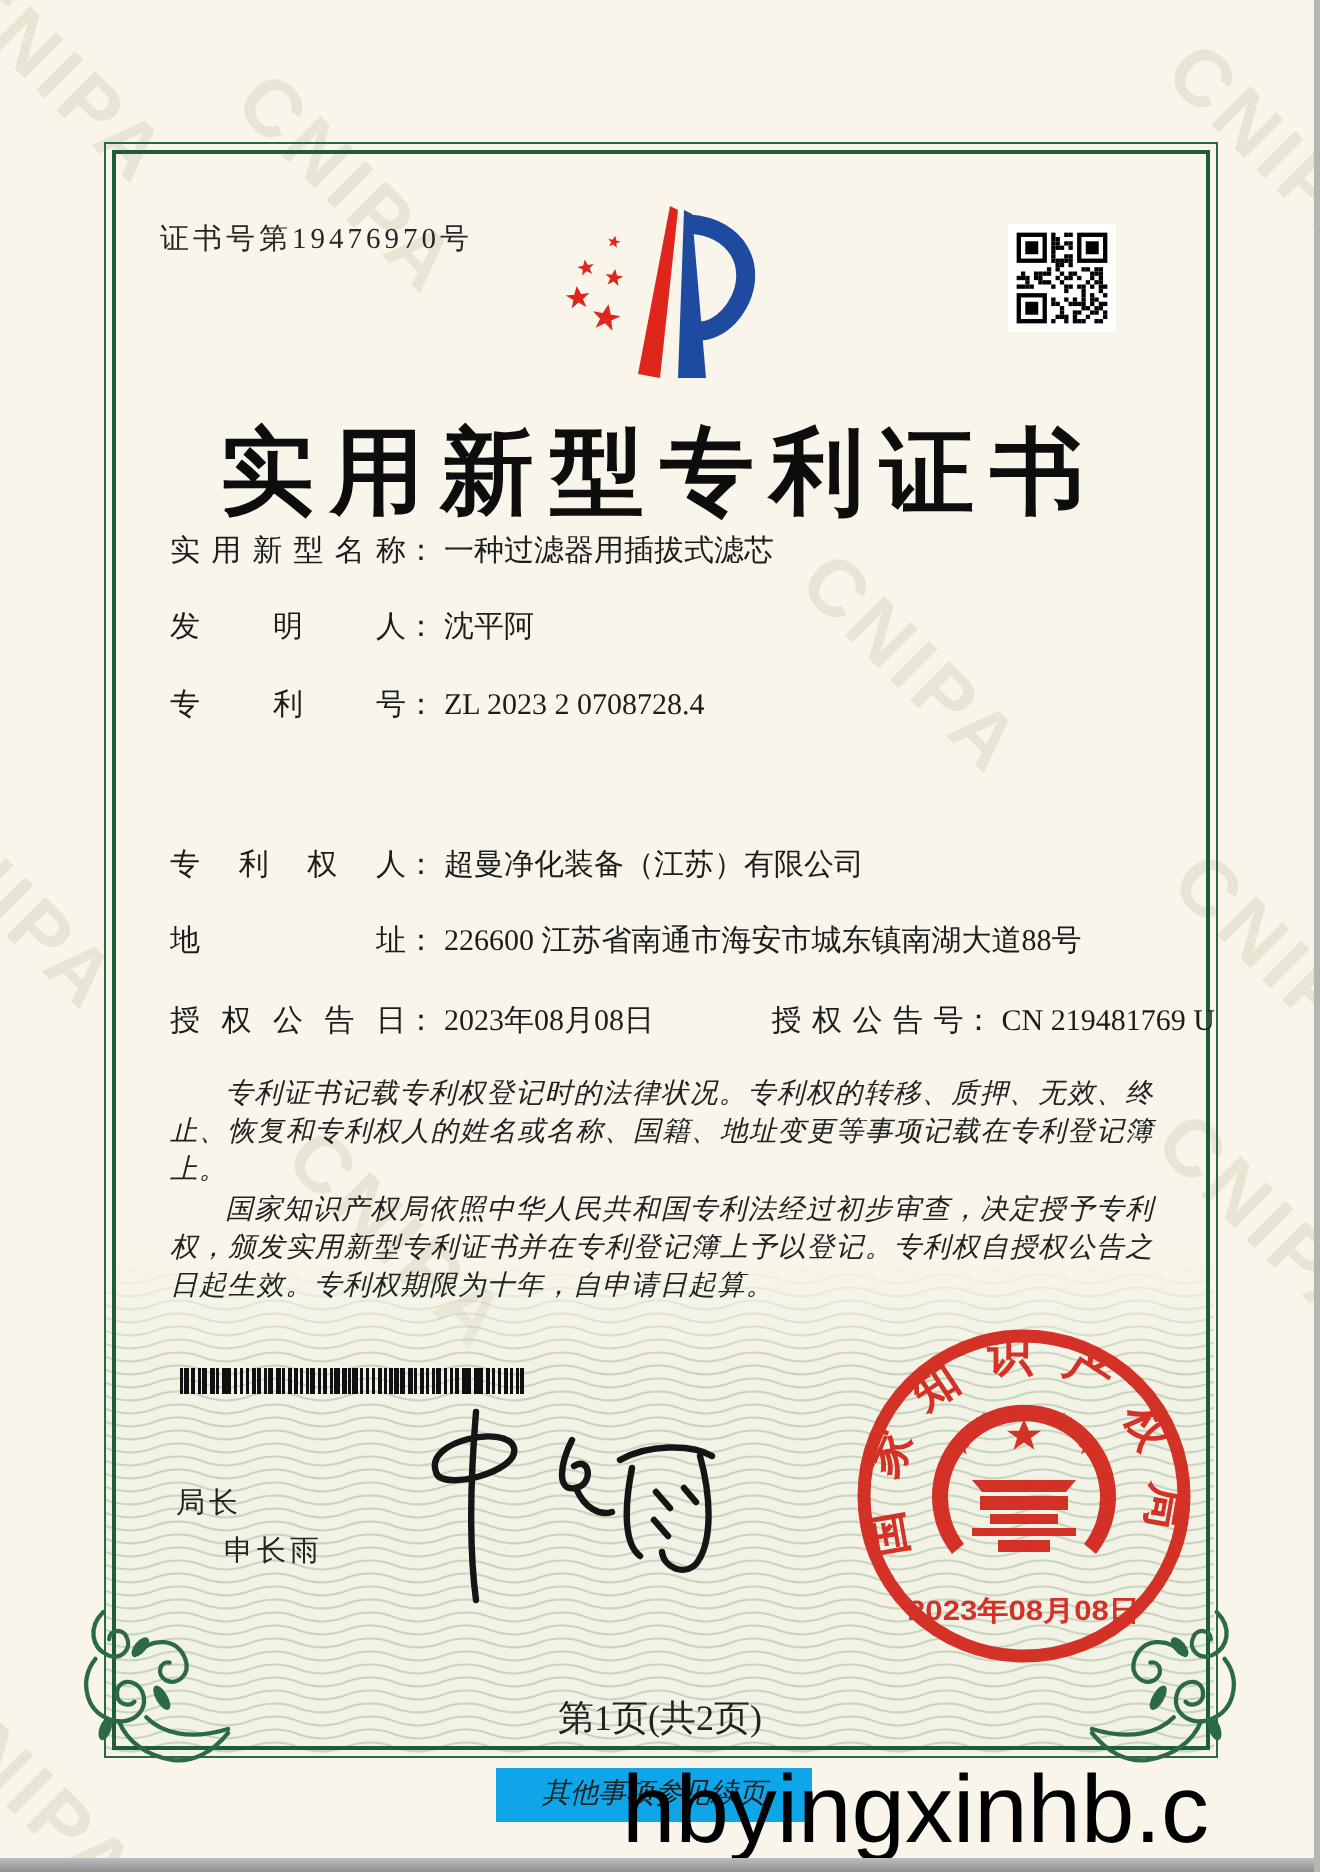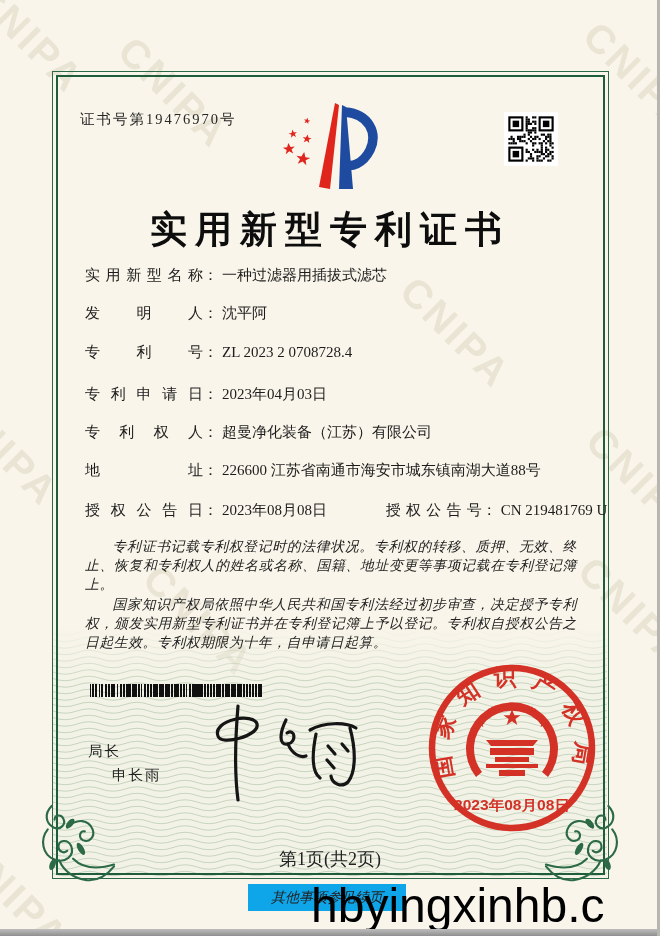--- a/index.html
+++ b/index.html
@@ -27,21 +27,21 @@
   .frame-inner{position:absolute; left:56px; top:75px; width:545px; height:796px;
     border:2.5px solid #1f5c3a; z-index:3;}
   .orn{position:absolute; width:78px; height:82px; z-index:4;}
   .orn.left{left:38px; top:804px;}
   .orn.right{left:544px; top:804px; transform:scaleX(-1);}
   
   .cert-no{position:absolute; left:80px; top:110px; font-size:14.5px; letter-spacing:2px; color:#262626; z-index:5;}
   .logo{position:absolute; left:266px; top:97px; z-index:5;}
   .qr{position:absolute; left:504px; top:112px; width:54px; height:54px; z-index:5;}
   .title{position:absolute; left:0; right:0; top:205px; text-align:center;
-    font-size:37px; font-weight:700; letter-spacing:8px; color:#0d0d0d; z-index:5;}
+    font-size:47px; font-weight:700; letter-spacing:8px; color:#0d0d0d; z-index:5;}
   
   .frow{position:absolute; left:85px; white-space:nowrap; font-size:15px; color:#1c1c1c; z-index:5;}
   .flabel{display:inline-block; width:118px; text-align:justify; text-align-last:justify;}
   .flabel.short{width:96px;margin-left:48px;}
   .fval{margin-left:4px;}
   .fval.fixedw{display:inline-block; width:112px; margin-left:4px;}
   
   .para{position:absolute; left:85px; top:537px; width:492px; z-index:5;
     font-size:13.8px; line-height:19.2px; letter-spacing:.6px; text-align:justify;
     font-style:italic; color:#222;}
@@ -276,23 +276,20 @@
 
   <div class="frow" style="top:266px">
     <span class="flabel">实用新型名称</span><span>：</span><span class="fval">一种过滤器用插拔式滤芯</span>
   </div>
   <div class="frow" style="top:304px">
     <span class="flabel">发明人</span><span>：</span><span class="fval">沈平阿</span>
   </div>
   <div class="frow" style="top:343px">
     <span class="flabel">专利号</span><span>：</span><span class="fval">ZL 2023 2 0708728.4</span>
   </div>
-  <div class="frow" style="top:385px">
-    <span class="flabel">专利申请日</span><span>：</span><span class="fval">2023年04月03日</span>
-  </div>
   <div class="frow" style="top:423px">
     <span class="flabel">专利权人</span><span>：</span><span class="fval">超曼净化装备（江苏）有限公司</span>
   </div>
   <div class="frow" style="top:461px">
     <span class="flabel">地址</span><span>：</span><span class="fval">226600 江苏省南通市海安市城东镇南湖大道88号</span>
   </div>
   <div class="frow" style="top:501px">
     <span class="flabel">授权公告日</span><span>：</span><span class="fval fixedw">2023年08月08日</span>
     <span class="flabel short">授权公告号</span><span>：</span><span class="fval">CN 219481769 U</span>
   </div>

